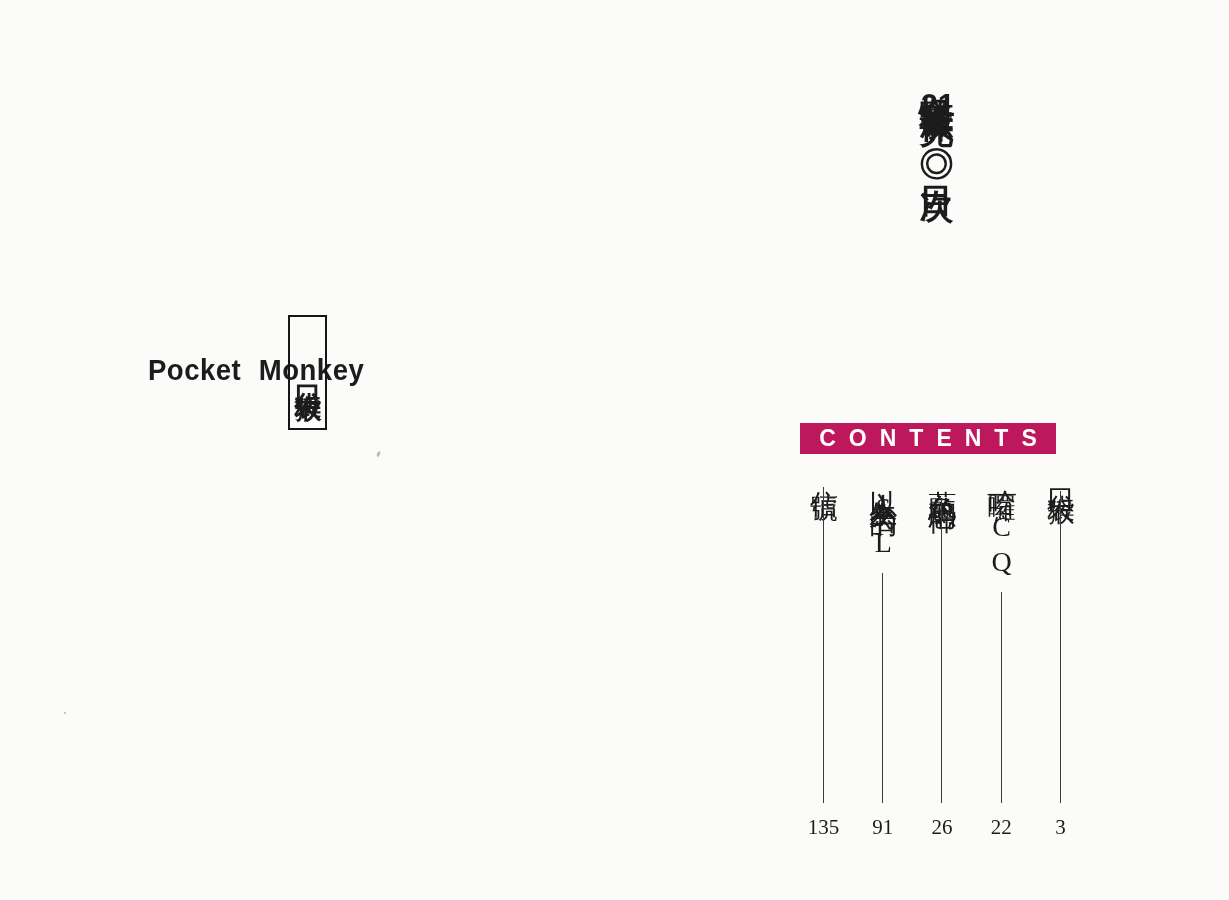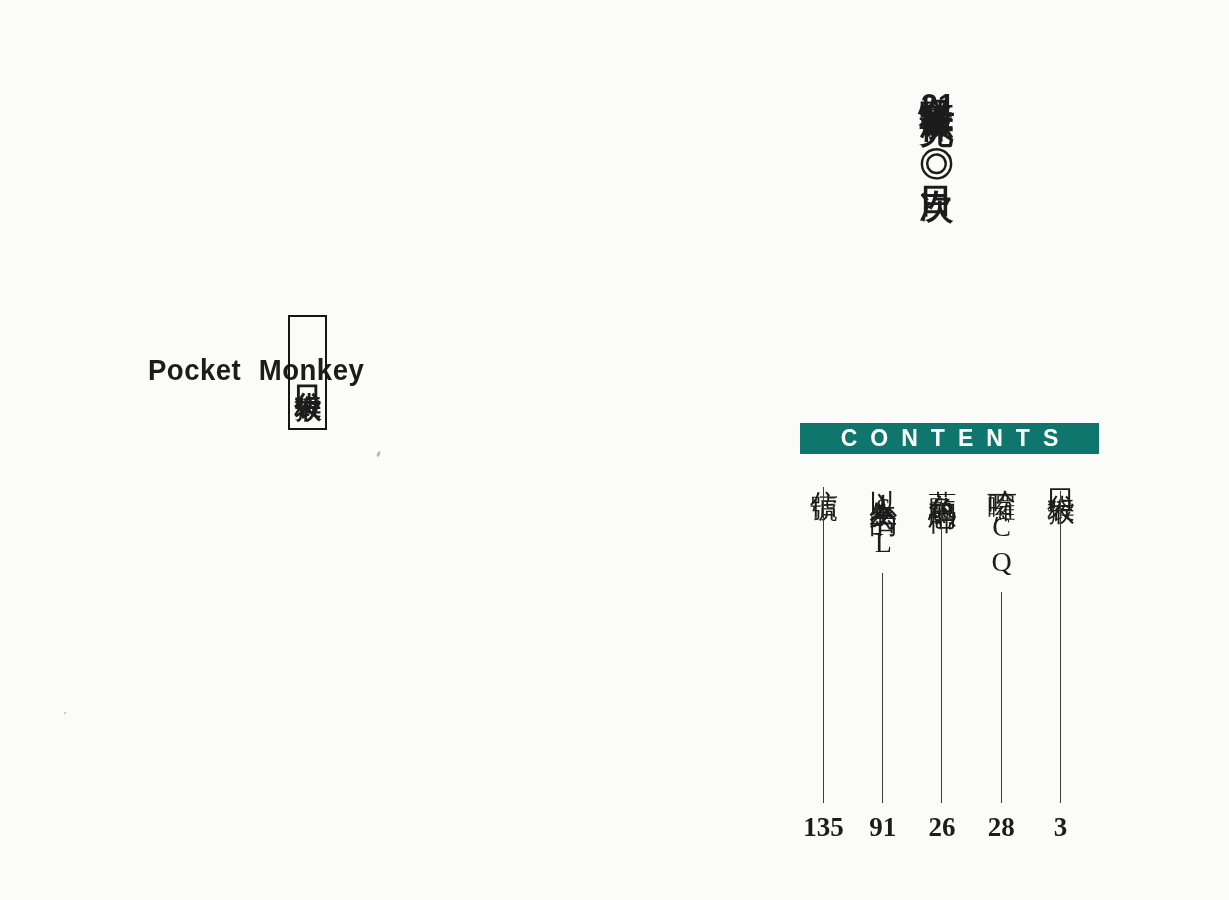--- a/index.html
+++ b/index.html
@@ -34,23 +34,23 @@
   #book-title .tcy {
     text-combine-upright: all;
     font-size: 31px;
   }
 
   
   #contents-banner {
     position: absolute;
     left: 800px;
     top: 423px;
-    width: 299px;
+    width: 256px;
     height: 31px;
-    background: #0f766e;
+    background: #be185d;
     color: #ffffff;
     display: flex;
     align-items: center;
     justify-content: center;
     font-family: "Liberation Sans", sans-serif;
     font-weight: 700;
     font-size: 23px;
     letter-spacing: 13px;
   }
   #contents-banner span { margin-right: -13px; }
@@ -81,24 +81,23 @@
     white-space: nowrap;
   }
   .toc-line {
     width: 1px;
     flex: 1;
     background: #3c3c3c;
     margin-top: 11px;
     margin-bottom: 9px;
   }
   .toc-page {
-    font-size: 27px;
+    font-size: 21px;
     line-height: 30px;
     height: 30px;
-    font-weight: bold;
   }
 
   
   #english-title {
     position: absolute;
     left: 148px;
     top: 354px;
     font-family: "Liberation Sans", sans-serif;
     font-weight: 700;
     font-size: 29px;
@@ -148,21 +147,21 @@
 
 <div id="toc">
   <div class="toc-entry">
     <div class="toc-title">口袋猴</div>
     <div class="toc-line"></div>
     <div class="toc-page">3</div>
   </div>
   <div class="toc-entry">
     <div class="toc-title">哈囉—CQ</div>
     <div class="toc-line"></div>
-    <div class="toc-page">28</div>
+    <div class="toc-page">22</div>
   </div>
   <div class="toc-entry">
     <div class="toc-title">藍色的恐怖</div>
     <div class="toc-line"></div>
     <div class="toc-page">26</div>
   </div>
   <div class="toc-entry">
     <div class="toc-title">以人生為名的SL</div>
     <div class="toc-line"></div>
     <div class="toc-page">91</div>

